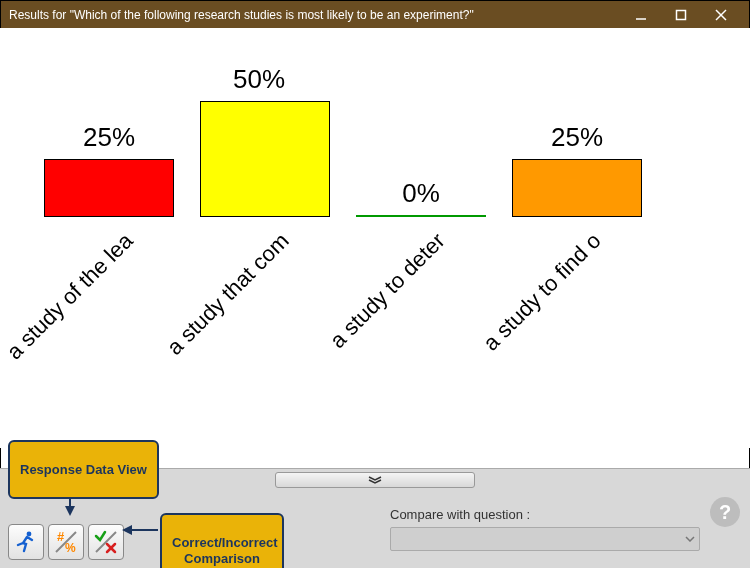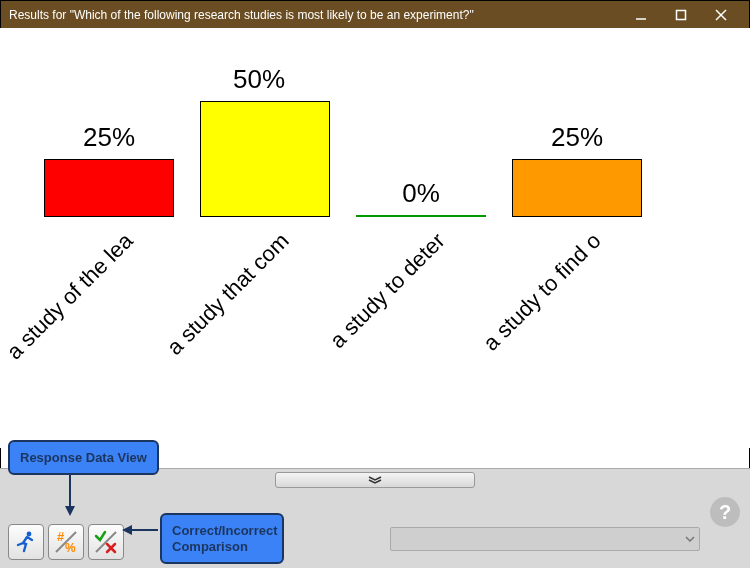--- a/index.html
+++ b/index.html
@@ -99,26 +99,26 @@
     border-radius: 4px;
     display: flex;
     align-items: center;
     justify-content: center;
     cursor: pointer;
   }
   .callout {
     position: absolute;
     border: 2px solid #1c355e;
     border-radius: 6px;
-    background: #3b82f6;
+    background: #eab308;
     color: #1c355e;
     font-weight: 600;
     font-size: 13px;
-    padding: 8px 10px;
-    text-align: left;
+    padding: 20px 10px;
+    text-align: center;
     z-index: 20;
   }
   .callout-line { stroke: #1c355e; stroke-width: 2; fill: none; }
   .callout-arrow { fill: #1c355e; }
   .compare-label {
     position: absolute;
     top: 38px;
     left: 390px;
     font-size: 13px;
     color: #333;
@@ -223,20 +223,21 @@
     <svg width="16" height="10">
       <polyline points="2,2 8,5 14,2" fill="none" stroke="#333" stroke-width="1.5"></polyline>
       <polyline points="2,5 8,8 14,5" fill="none" stroke="#333" stroke-width="1.5"></polyline>
     </svg>
   </div>
 
   <div class="help-btn">
     <span>?</span>
   </div>
 
+  <div class="compare-label">Compare with question :</div>
   <div class="compare-select">
     <svg width="10" height="6">
         <polyline points="1,1 5,5 9,1" fill="none" stroke="#777" stroke-width="1.5"></polyline>
       </svg>
   </div>
 
   <div class="tool-row">
     <div class="tool-btn">
       <svg width="26" height="26" viewBox="0 0 26 26">
         <circle cx="16" cy="5" r="2.4" fill="#1560d0"></circle>

